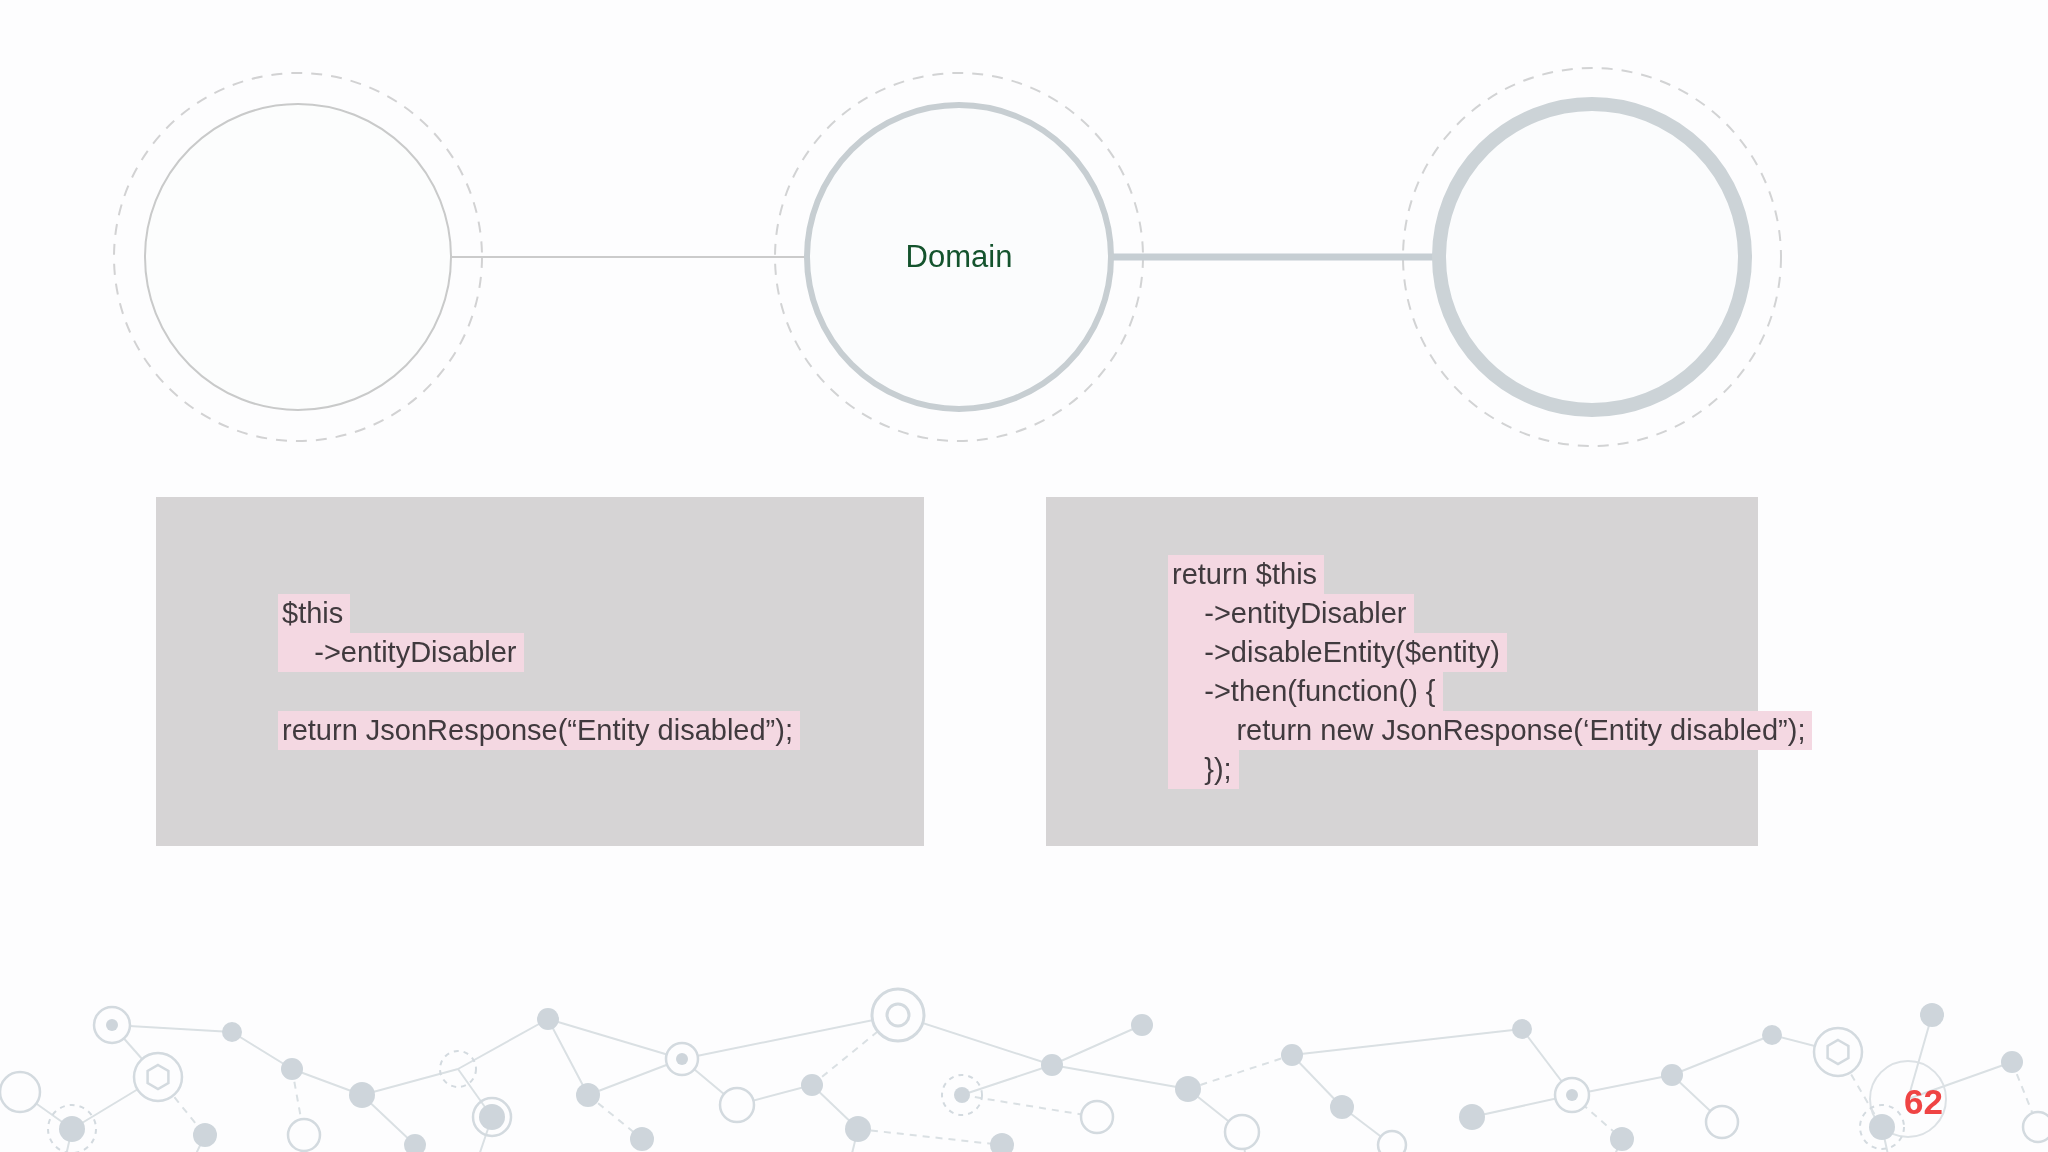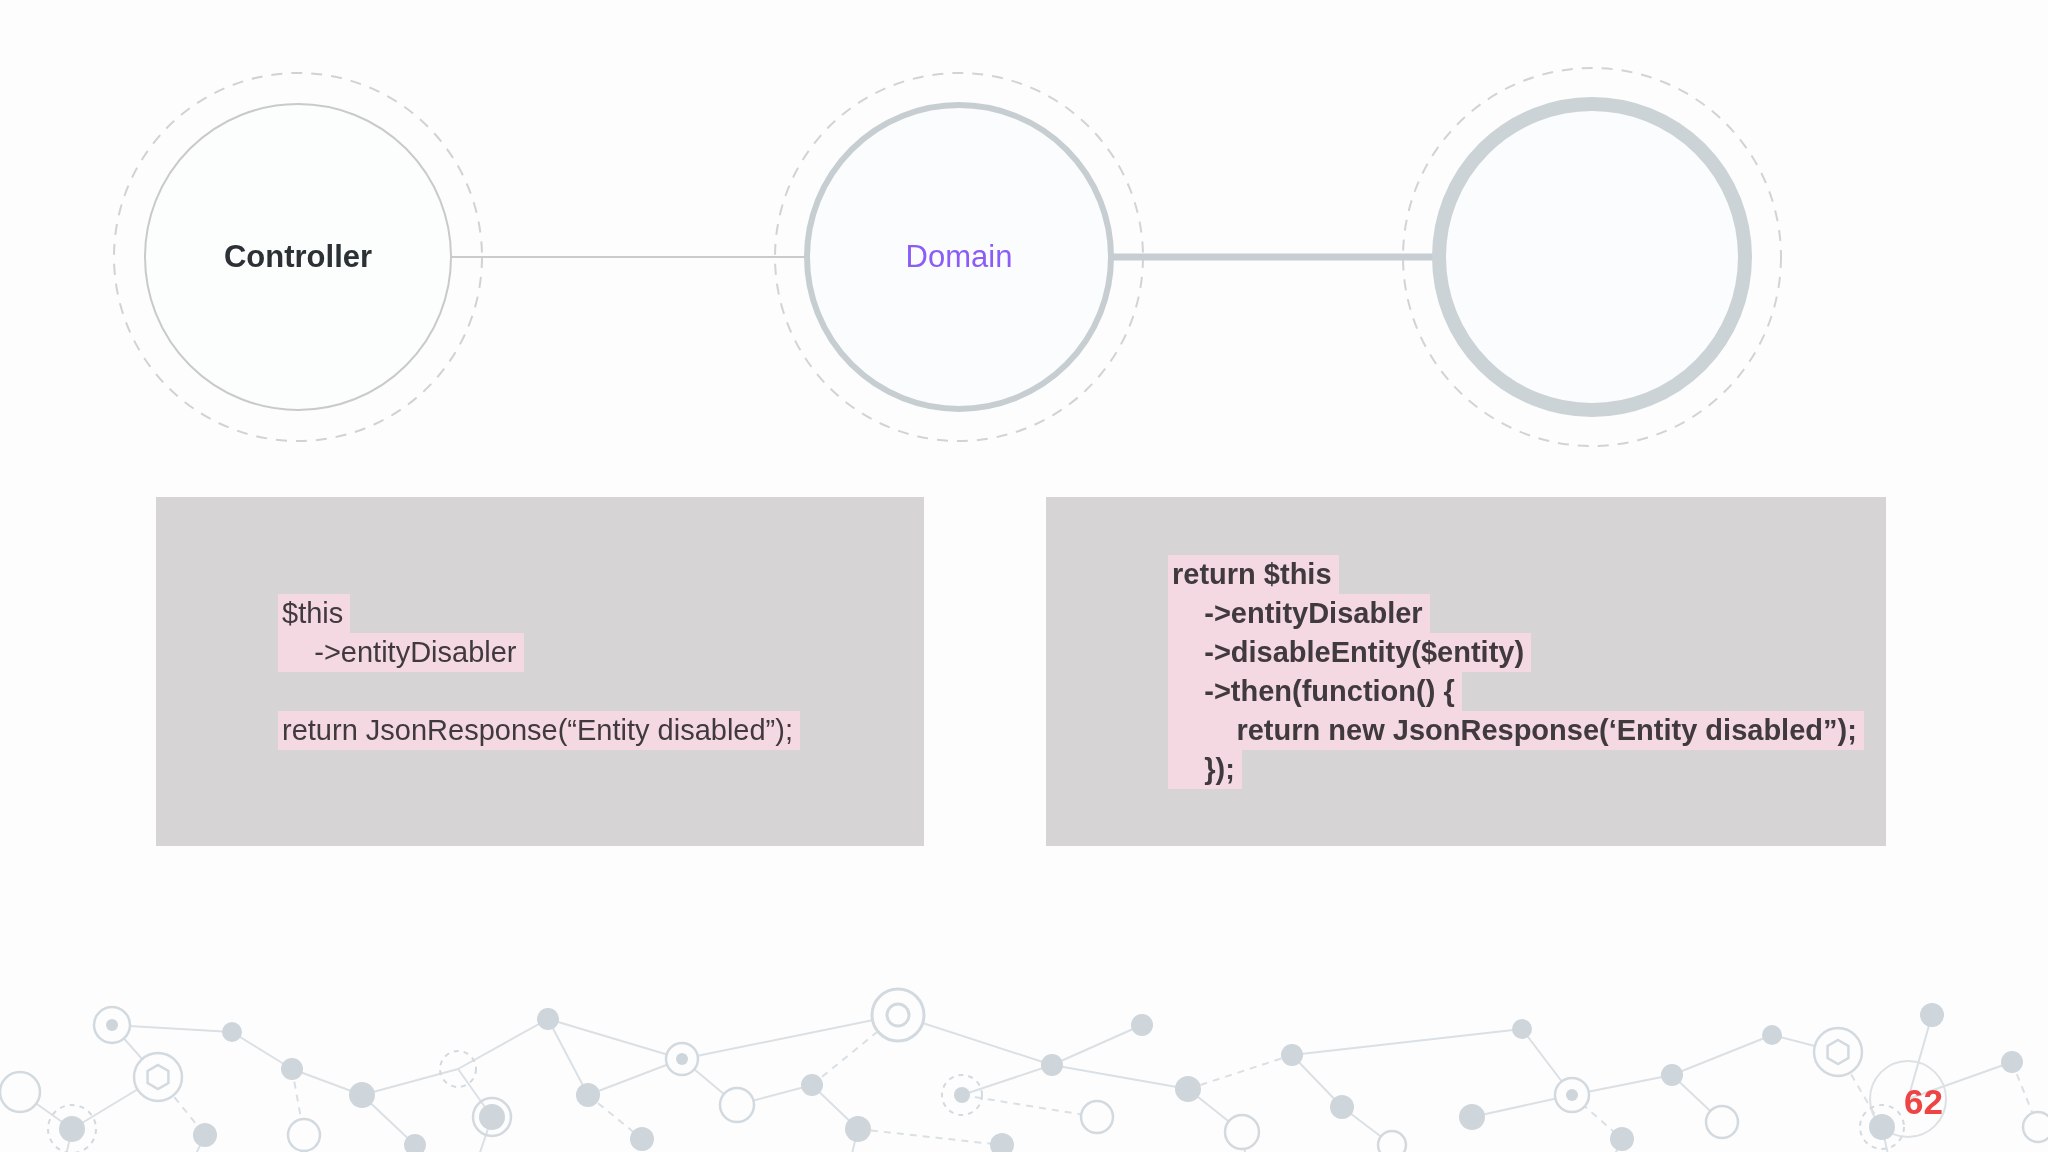--- a/index.html
+++ b/index.html
@@ -3,31 +3,31 @@
 <meta charset="utf-8">
 <style>
   html,body{margin:0;padding:0;background:#ffffff;}
   .slide{
     position:relative;width:2048px;height:1152px;overflow:hidden;
     background:#fdfdfe;font-family:"Liberation Sans",sans-serif;
   }
   .diagram-svg{position:absolute;left:0;top:0;}
   .node-label{
     position:absolute;width:400px;height:50px;line-height:50px;
-    text-align:center;font-size:31px;color:#8b5cf6;top:232px;
+    text-align:center;font-size:31px;color:#14532d;top:232px;
   }
   .node-label.bold{font-weight:700;color:#2c3136;}
   .code-box{
     position:absolute;top:497px;height:349px;background:#d6d4d5;
     display:flex;flex-direction:column;justify-content:center;
     padding-left:122px;box-sizing:border-box;
     font-size:29px;color:#403a3e;
   }
   .code-box.left{left:156px;width:768px;}
-  .code-box.right{left:1046px;width:840px;font-weight:bold;}
+  .code-box.right{left:1046px;width:712px;}
   .code-line{height:39px;white-space:pre;}
   .code-line .hl{
     display:inline-block;line-height:39px;white-space:pre;
     background:#f4d8e2;padding:0 7px 0 4px;
   }
   .footer-svg{position:absolute;left:0;bottom:0;opacity:.85;}
   .page-number{
     position:absolute;right:105px;top:1082px;
     font-size:35px;font-weight:700;color:#ef4444;
   }
@@ -44,21 +44,20 @@
     <circle cx="1592" cy="257" r="189" fill="none" stroke="#d2d3d4" stroke-width="2" stroke-dasharray="11 9"></circle>
 
     <line x1="451" y1="257" x2="812" y2="257" stroke="#cbcbcb" stroke-width="2"></line>
     <line x1="1108" y1="257" x2="1444" y2="257" stroke="#c6ced3" stroke-width="7"></line>
 
     <circle cx="298" cy="257" r="153" fill="#fcfdfd" stroke="#c9caca" stroke-width="2"></circle>
     <circle cx="959" cy="257" r="152" fill="#fbfcfd" stroke="#c7ced2" stroke-width="6"></circle>
     <circle cx="1592" cy="257" r="153" fill="#fbfcfd" stroke="#ccd3d7" stroke-width="14"></circle>
   </svg>
 
-  <div class="node-label bold" style="left:98px;">Controller</div>
   <div class="node-label" style="left:759px;">Domain</div>
 
   <div class="code-box left">
       <div class="code-line"><span class="hl">$this</span></div>
       <div class="code-line"><span class="hl">    -&gt;entityDisabler</span></div>
       <div class="code-line"></div>
       <div class="code-line"><span class="hl">return JsonResponse(“Entity disabled”);</span></div>
     </div>
   <div class="code-box right">
       <div class="code-line"><span class="hl">return $this</span></div>

